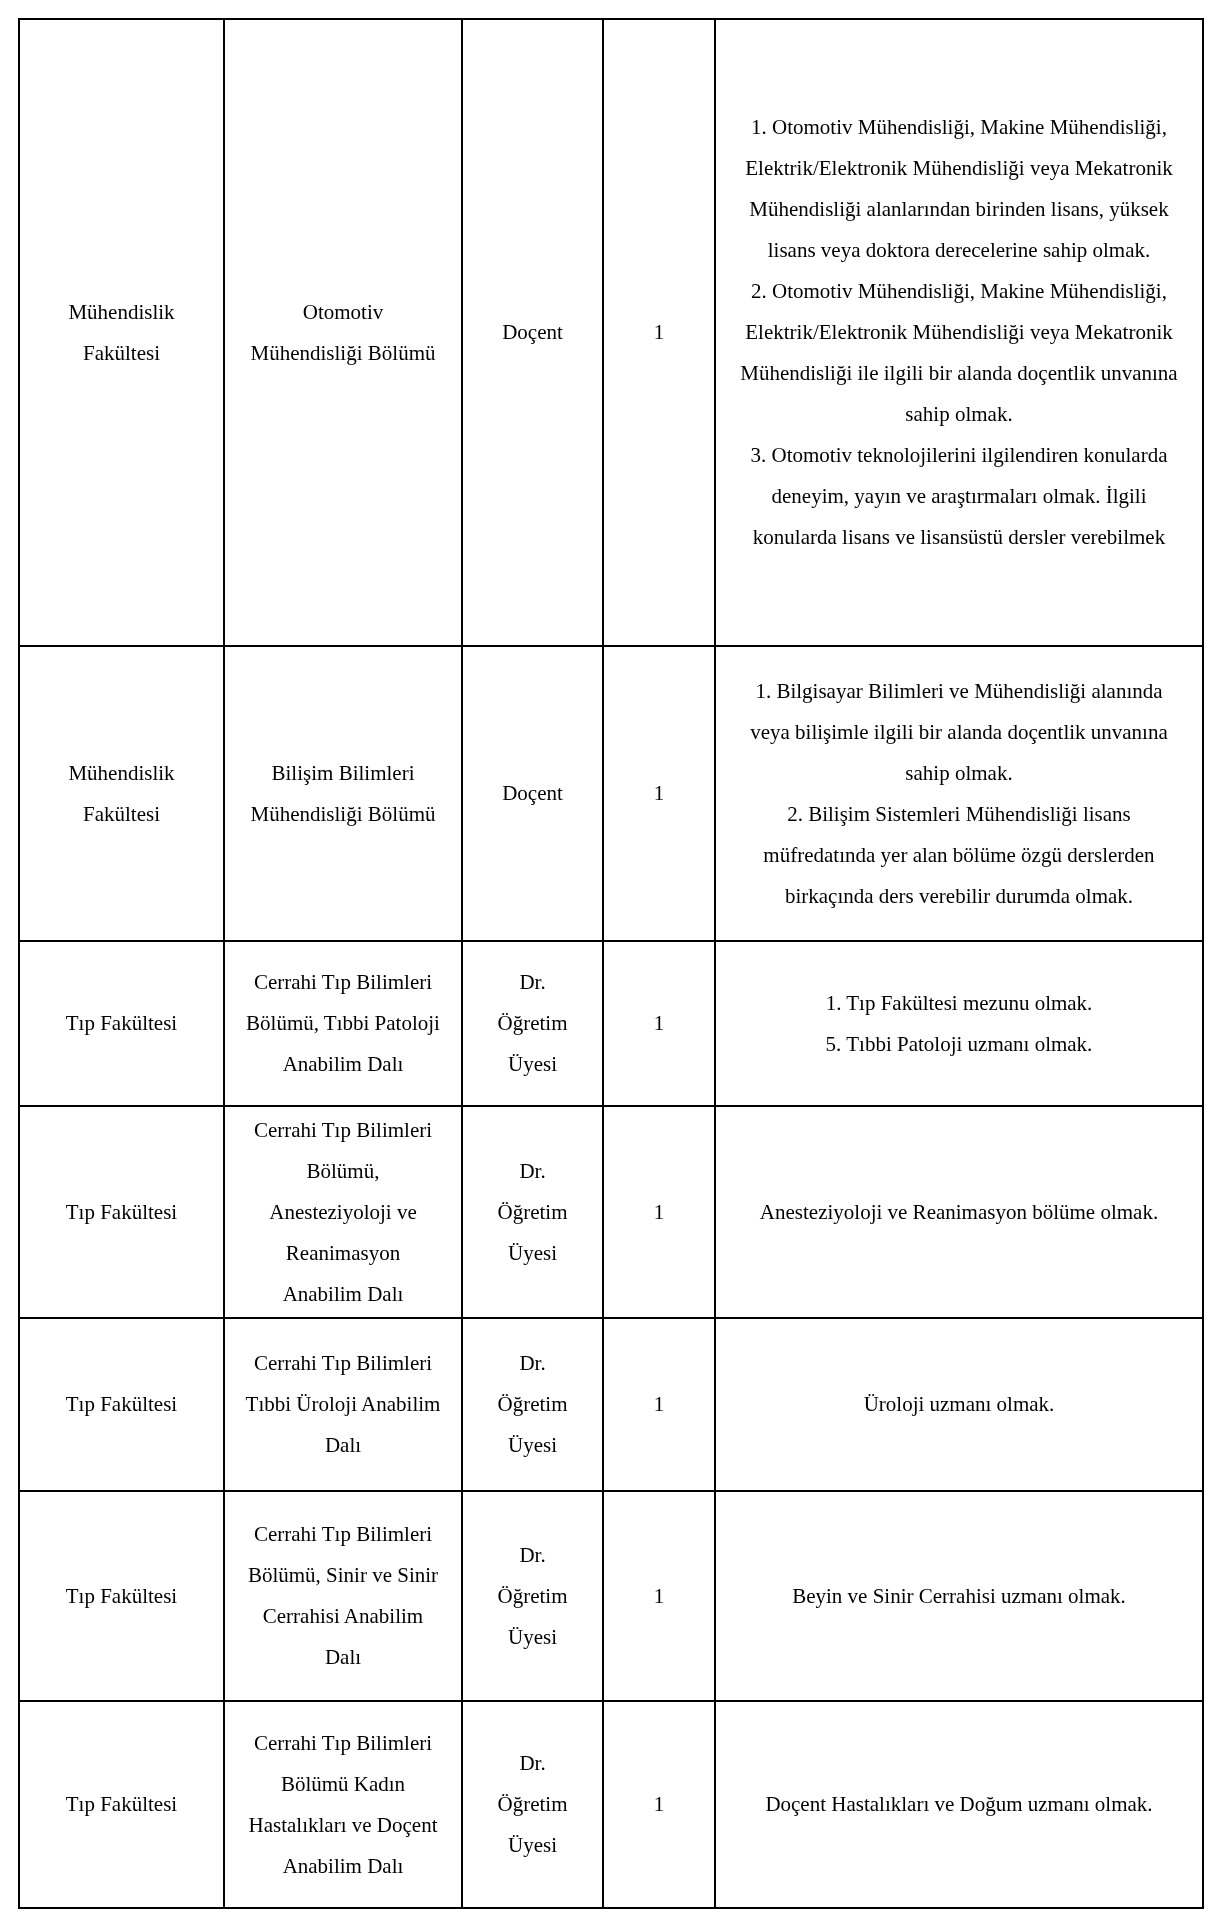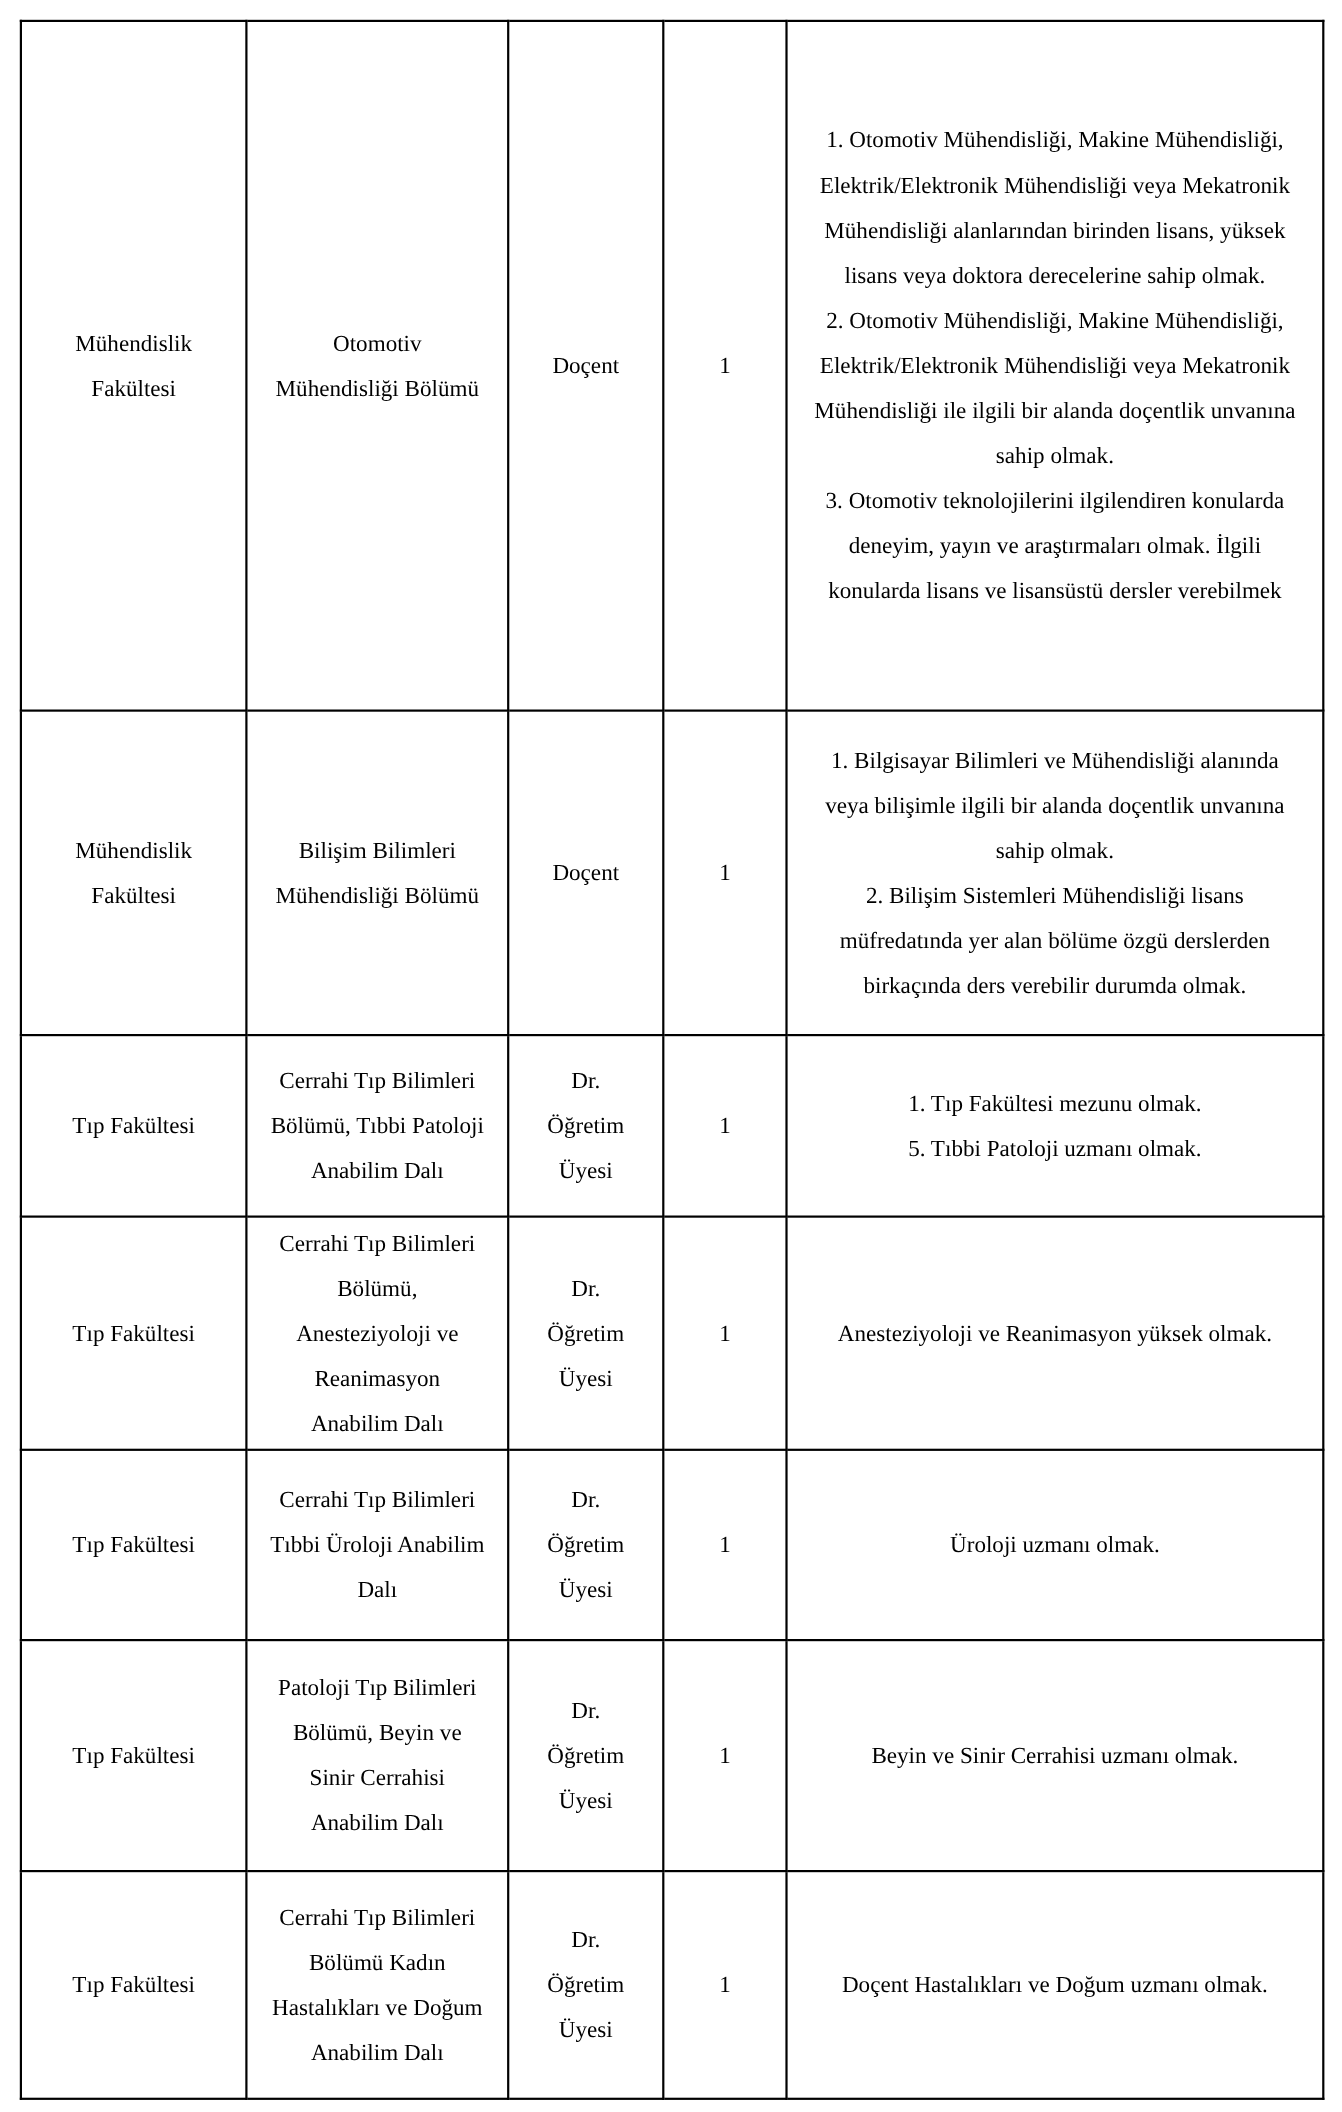--- a/index.html
+++ b/index.html
@@ -85,41 +85,41 @@
       <td class="cell-count">1</td>
       <td class="cell-requirements">1. Tıp Fakültesi mezunu olmak.
 5. Tıbbi Patoloji uzmanı olmak.</td>
     </tr>
 
     <tr class="row-4">
       <td class="cell-faculty">Tıp Fakültesi</td>
       <td class="cell-department">Cerrahi Tıp Bilimleri Bölümü, Anesteziyoloji ve Reanimasyon Anabilim Dalı</td>
       <td class="cell-title">Dr. Öğretim Üyesi</td>
       <td class="cell-count">1</td>
-      <td class="cell-requirements">Anesteziyoloji ve Reanimasyon yüksek olmak.</td>
+      <td class="cell-requirements">Anesteziyoloji ve Reanimasyon bölüme olmak.</td>
     </tr>
 
     <tr class="row-5">
       <td class="cell-faculty">Tıp Fakültesi</td>
       <td class="cell-department">Cerrahi Tıp Bilimleri Tıbbi Üroloji Anabilim Dalı</td>
       <td class="cell-title">Dr. Öğretim Üyesi</td>
       <td class="cell-count">1</td>
       <td class="cell-requirements">Üroloji uzmanı olmak.</td>
     </tr>
 
     <tr class="row-6">
       <td class="cell-faculty">Tıp Fakültesi</td>
-      <td class="cell-department">Patoloji Tıp Bilimleri Bölümü, Beyin ve Sinir Cerrahisi Anabilim Dalı</td>
+      <td class="cell-department">Cerrahi Tıp Bilimleri Bölümü, Sinir ve Sinir Cerrahisi Anabilim Dalı</td>
       <td class="cell-title">Dr. Öğretim Üyesi</td>
       <td class="cell-count">1</td>
       <td class="cell-requirements">Beyin ve Sinir Cerrahisi uzmanı olmak.</td>
     </tr>
 
     <tr class="row-7">
       <td class="cell-faculty">Tıp Fakültesi</td>
-      <td class="cell-department">Cerrahi Tıp Bilimleri Bölümü Kadın Hastalıkları ve Doğum Anabilim Dalı</td>
+      <td class="cell-department">Cerrahi Tıp Bilimleri Bölümü Kadın Hastalıkları ve Doçent Anabilim Dalı</td>
       <td class="cell-title">Dr. Öğretim Üyesi</td>
       <td class="cell-count">1</td>
       <td class="cell-requirements">Doçent Hastalıkları ve Doğum uzmanı olmak.</td>
     </tr>
 
   </tbody>
 </table>
 
 </body></html>

